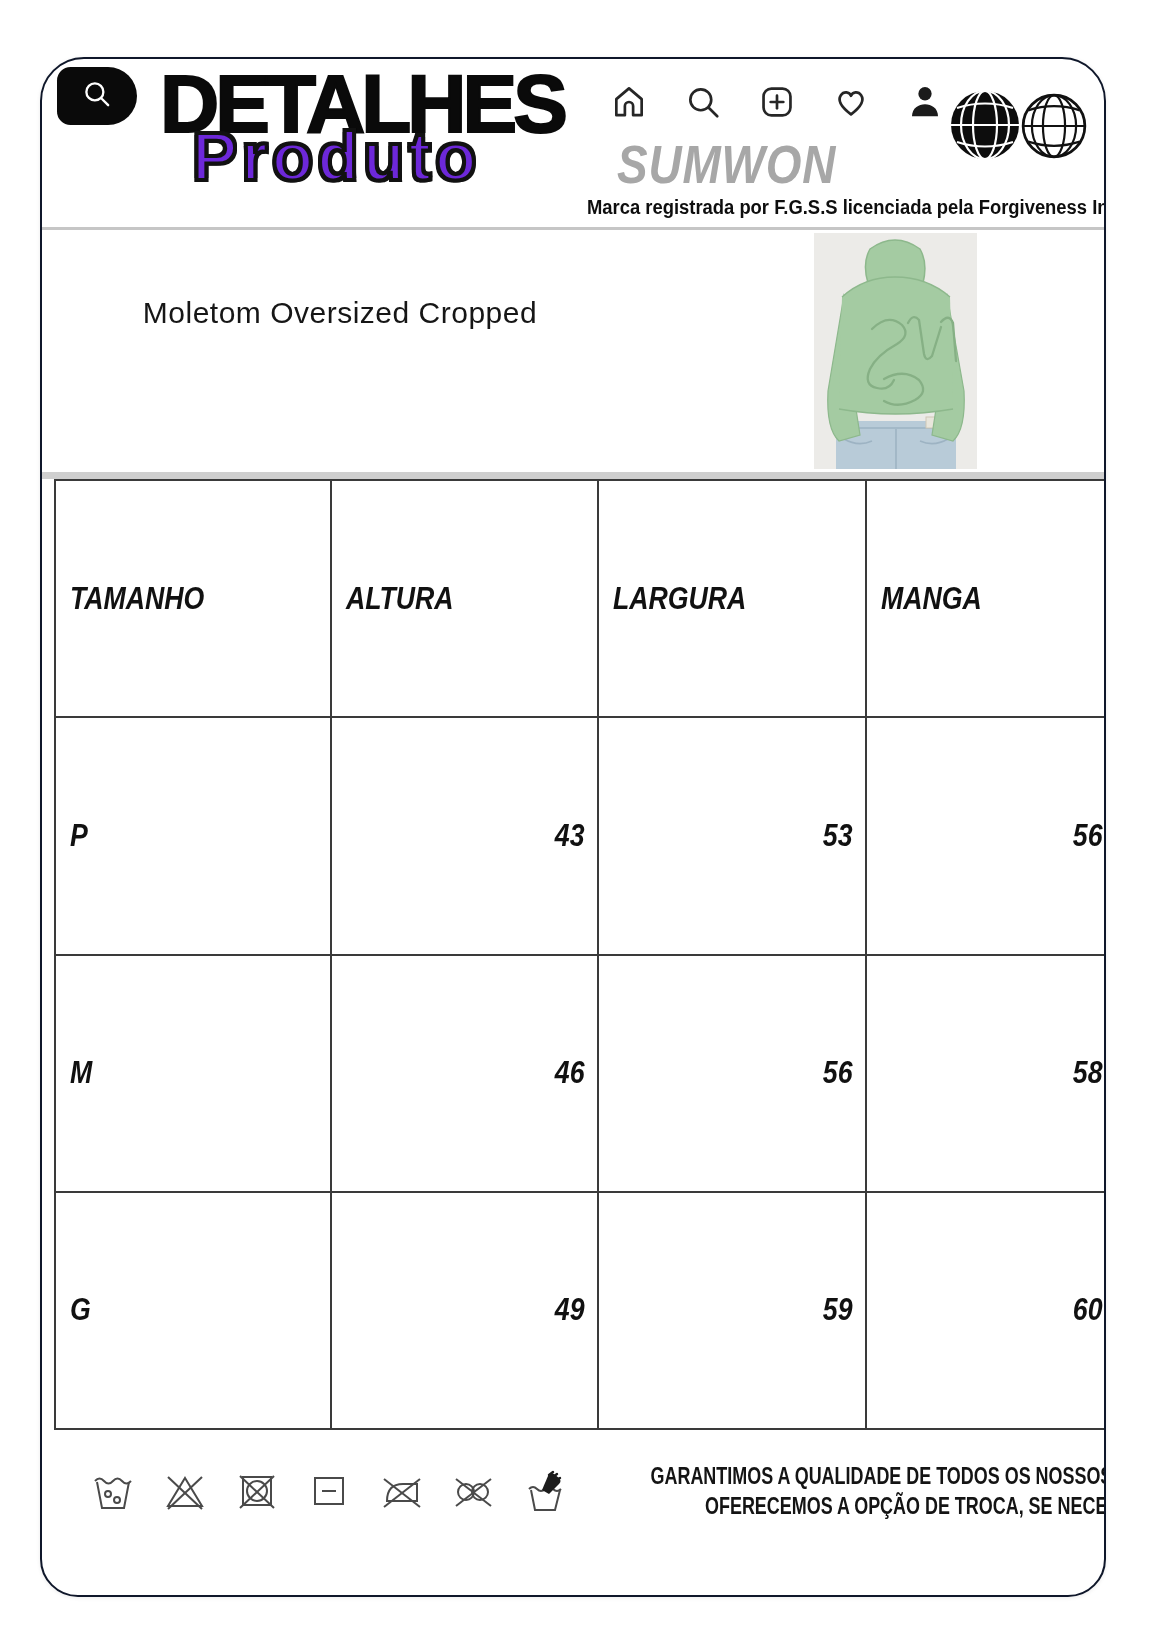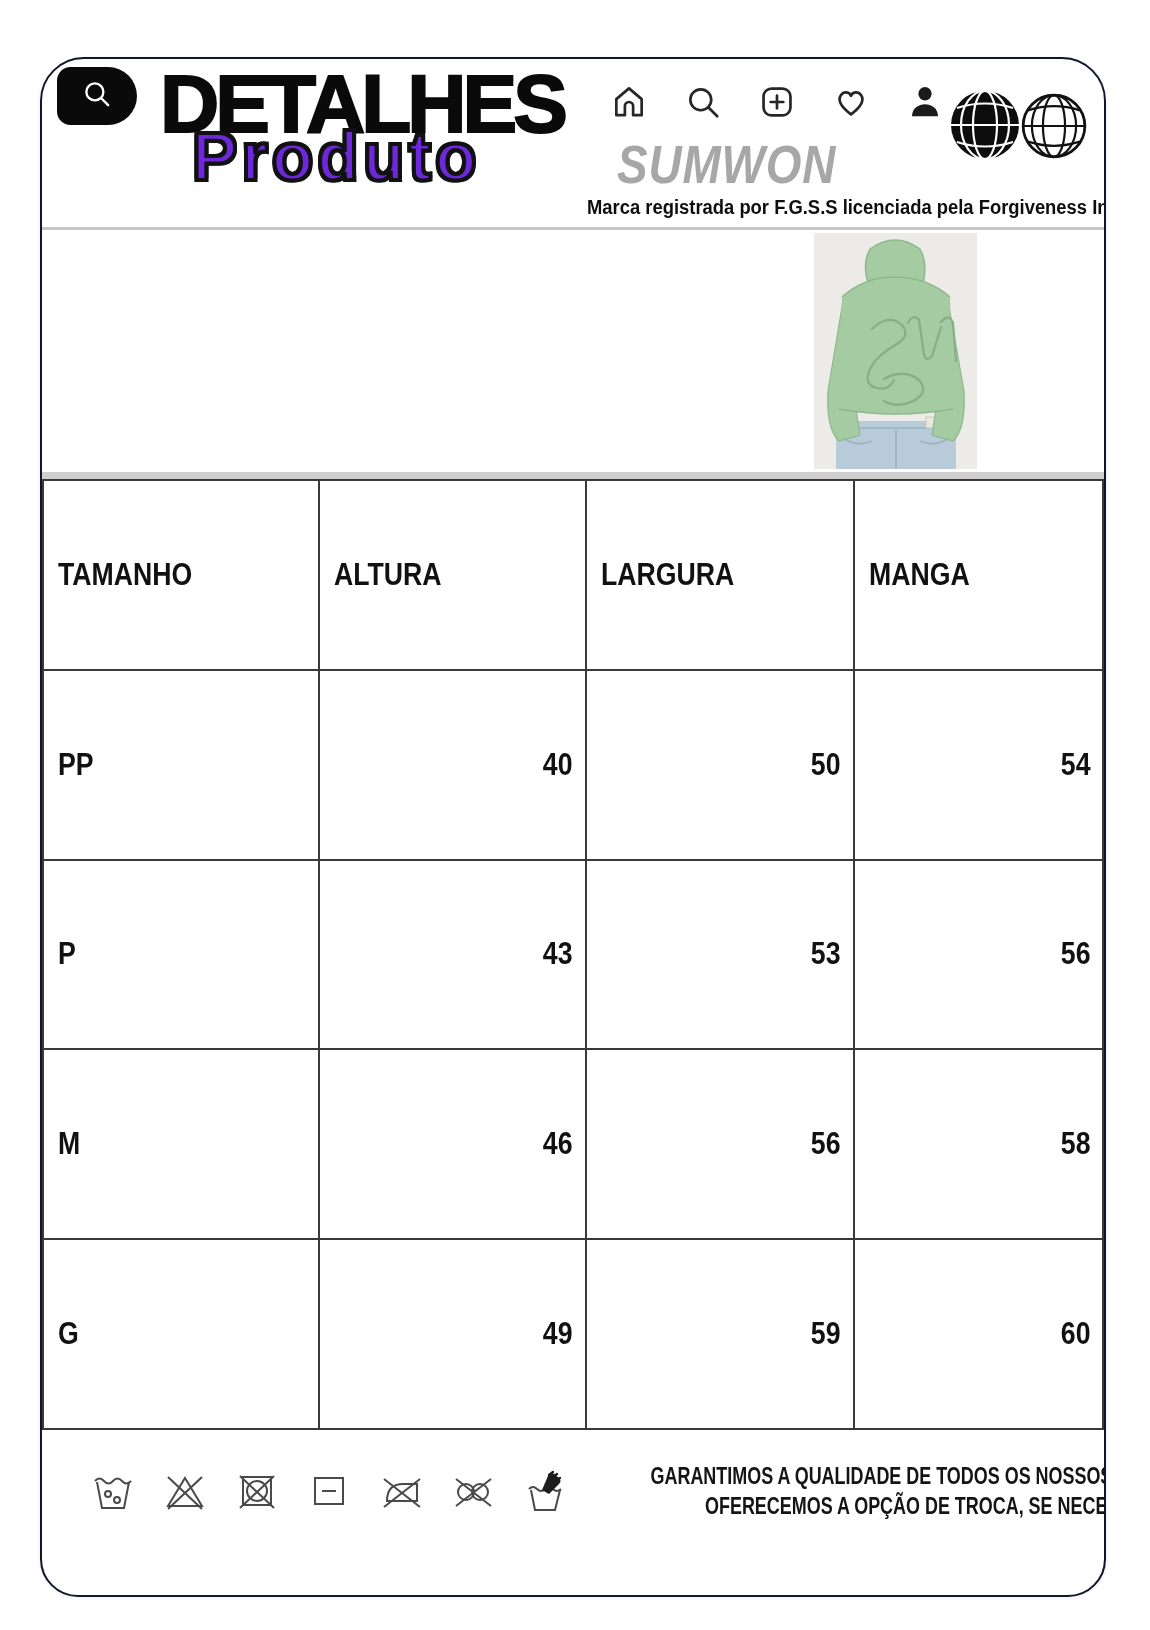--- a/index.html
+++ b/index.html
@@ -54,22 +54,22 @@
   .product { position:absolute; left:0; top:174px; width:100%; height:239px; }
   .product-name {
     position:absolute; left:58px; top:56px; width:480px;
     text-align:center; font-size:30px; font-weight:400; color:#161616;
     letter-spacing:0.5px; line-height:48px;
   }
   .photo { position:absolute; left:772px; top:0px; width:163px; height:236px; }
   .section-divider { position:absolute; left:0; top:413px; width:100%; height:7px; background:#cfcfcf; }
   
   table.sizes {
-    position:absolute; left:0; top:420px; width:100%; height:951px;
-    border-collapse:collapse; table-layout:fixed;
+    position:absolute; left:12px; top:420px; width:100%; height:951px;
+    border-collapse:collapse; table-layout:fixed;font-style:italic;
   }
   table.sizes td, table.sizes th { border:2px solid #3a3a3a; vertical-align:middle; }
   table.sizes tr { height:136px; }
   th.hcell, td.scell {
     text-align:left; padding-left:14px; font-size:31px; font-weight:bold; color:#111;
   }
   td.vcell { text-align:right; padding-right:12px; font-size:31px; font-weight:bold; color:#111; }
   .cond-l { display:inline-block; transform:scaleX(0.86); transform-origin:left center; }
   .cond-r { display:inline-block; transform:scaleX(0.86); transform-origin:right center; }
   
@@ -166,20 +166,21 @@
         </svg>
       </span>
     </div>
 
     <div class="brand">SUMWON</div>
     <div class="trademark">Marca registrada por F.G.S.S licenciada pela Forgiveness Inc</div>
   </div>
 
   <div class="product">
     <div class="product-name">
+      <div>Moletom Oversized Cropped</div>
     </div>
     <div class="photo">
       <svg width="163" height="236" viewBox="0 0 163 236">
         <rect x="0" y="0" width="163" height="236" fill="#ecebe8"></rect>
 
         <rect x="22" y="188" width="120" height="48" fill="#b8cbd8"></rect>
         <g fill="none" stroke="#9db3c3" stroke-width="1.6">
           <line x1="82" y1="196" x2="82" y2="236"></line>
           <path d="M30 206 q14 8 28 2"></path>
           <path d="M134 206 q-14 8 -28 2"></path>
@@ -213,26 +214,20 @@
         <col style="width:25.2%">
         <col style="width:25.3%">
         <col style="width:23.5%">
     </colgroup>
     <tbody>
         <tr>
       <th class="hcell"><span class="cond-l">TAMANHO</span></th>
       <th class="hcell"><span class="cond-l">ALTURA</span></th>
       <th class="hcell"><span class="cond-l">LARGURA</span></th>
       <th class="hcell"><span class="cond-l">MANGA</span></th>
-    </tr>
-    <tr>
-      <td class="scell"><span class="cond-l">PP</span></td>
-      <td class="vcell"><span class="cond-r">40</span></td>
-      <td class="vcell"><span class="cond-r">50</span></td>
-      <td class="vcell"><span class="cond-r">54</span></td>
     </tr>
     <tr>
       <td class="scell"><span class="cond-l">P</span></td>
       <td class="vcell"><span class="cond-r">43</span></td>
       <td class="vcell"><span class="cond-r">53</span></td>
       <td class="vcell"><span class="cond-r">56</span></td>
     </tr>
     <tr>
       <td class="scell"><span class="cond-l">M</span></td>
       <td class="vcell"><span class="cond-r">46</span></td>

